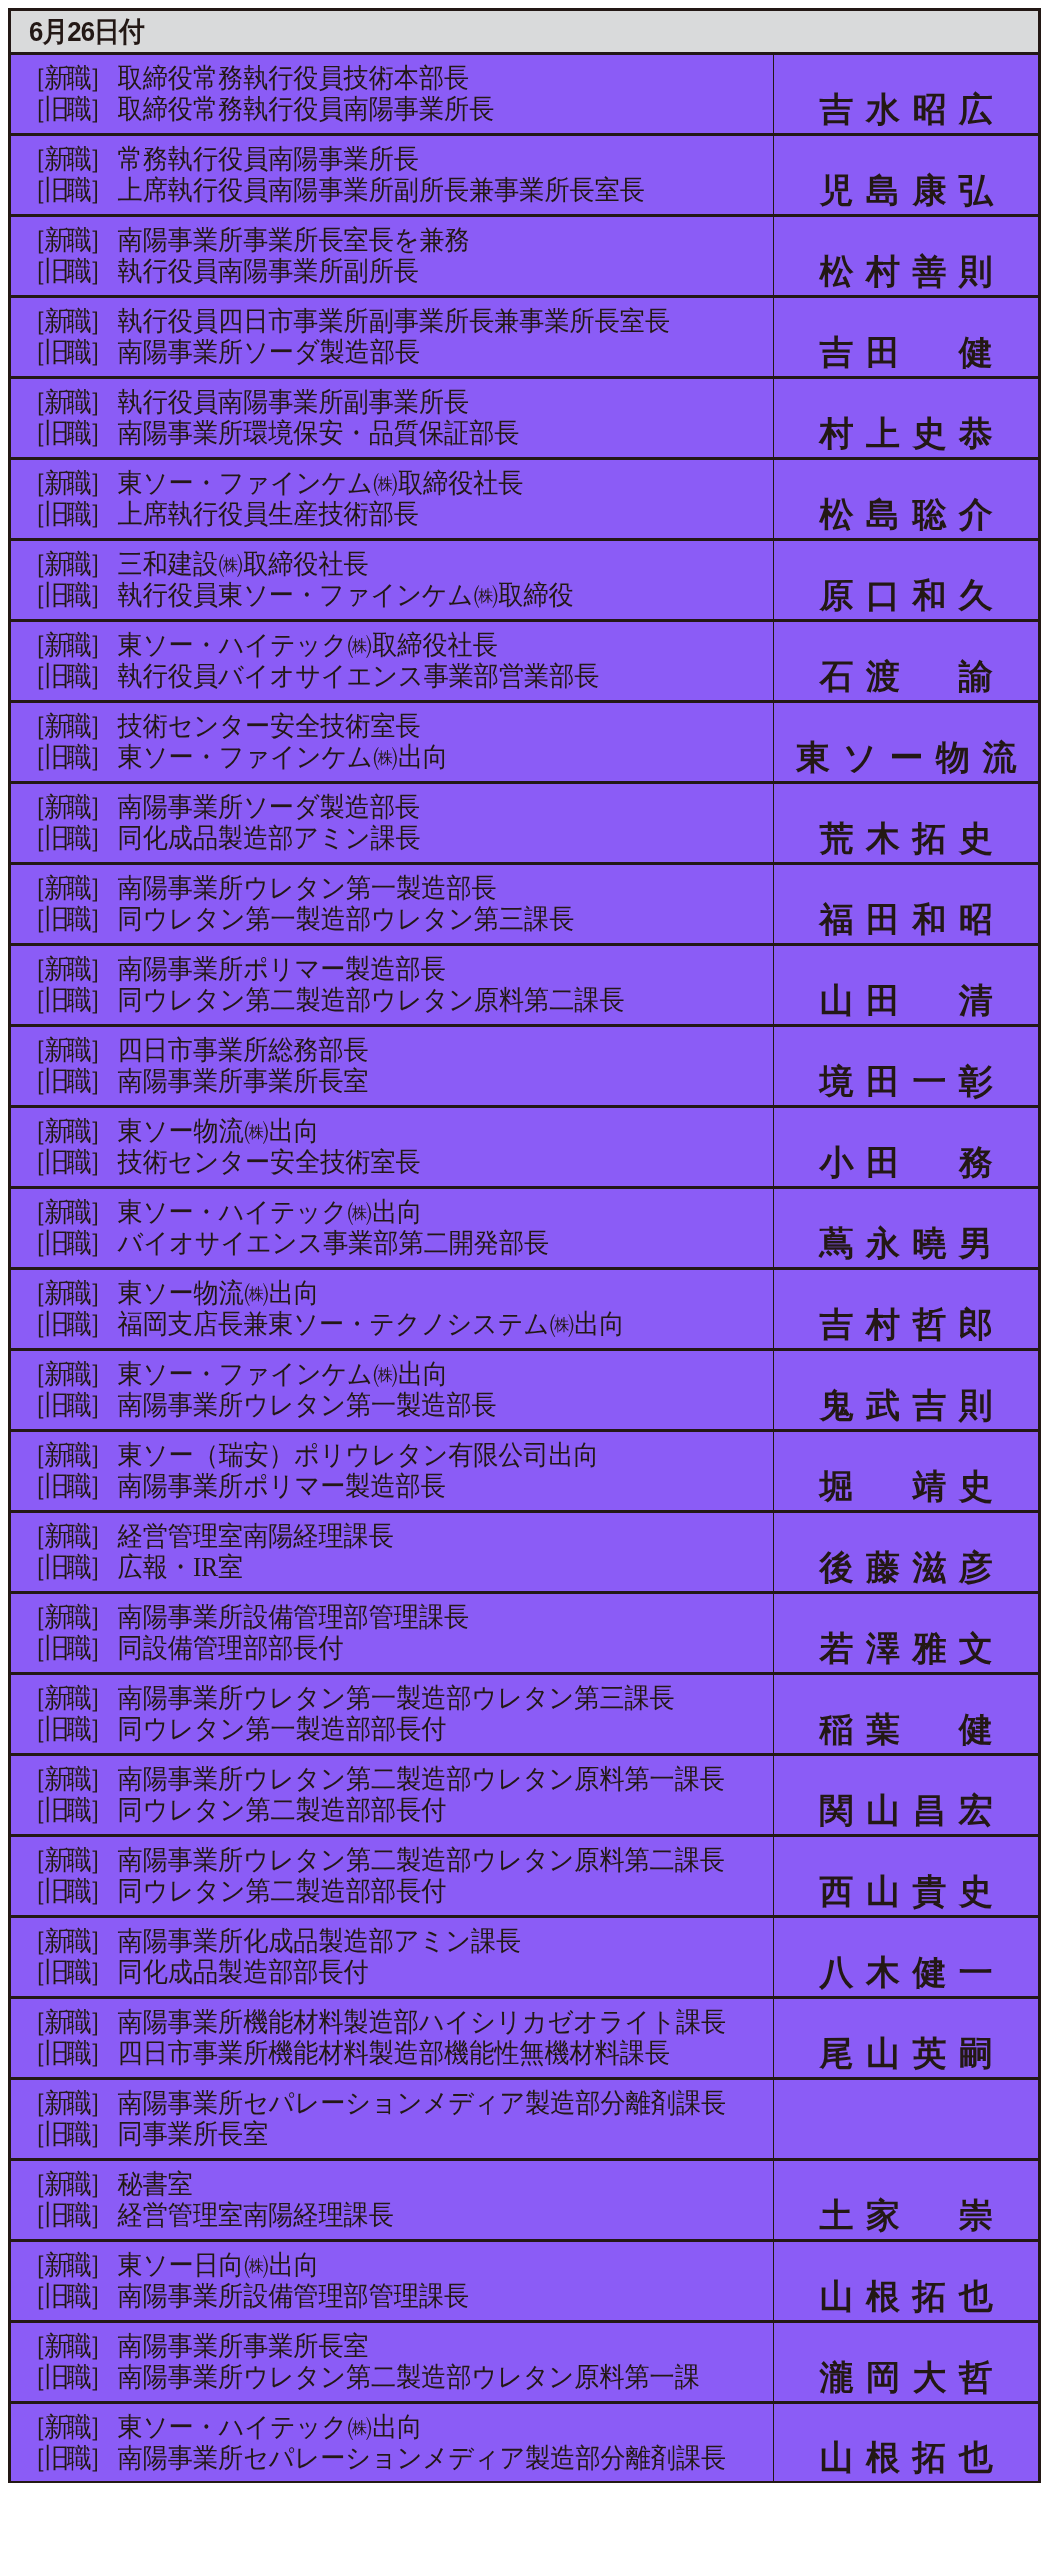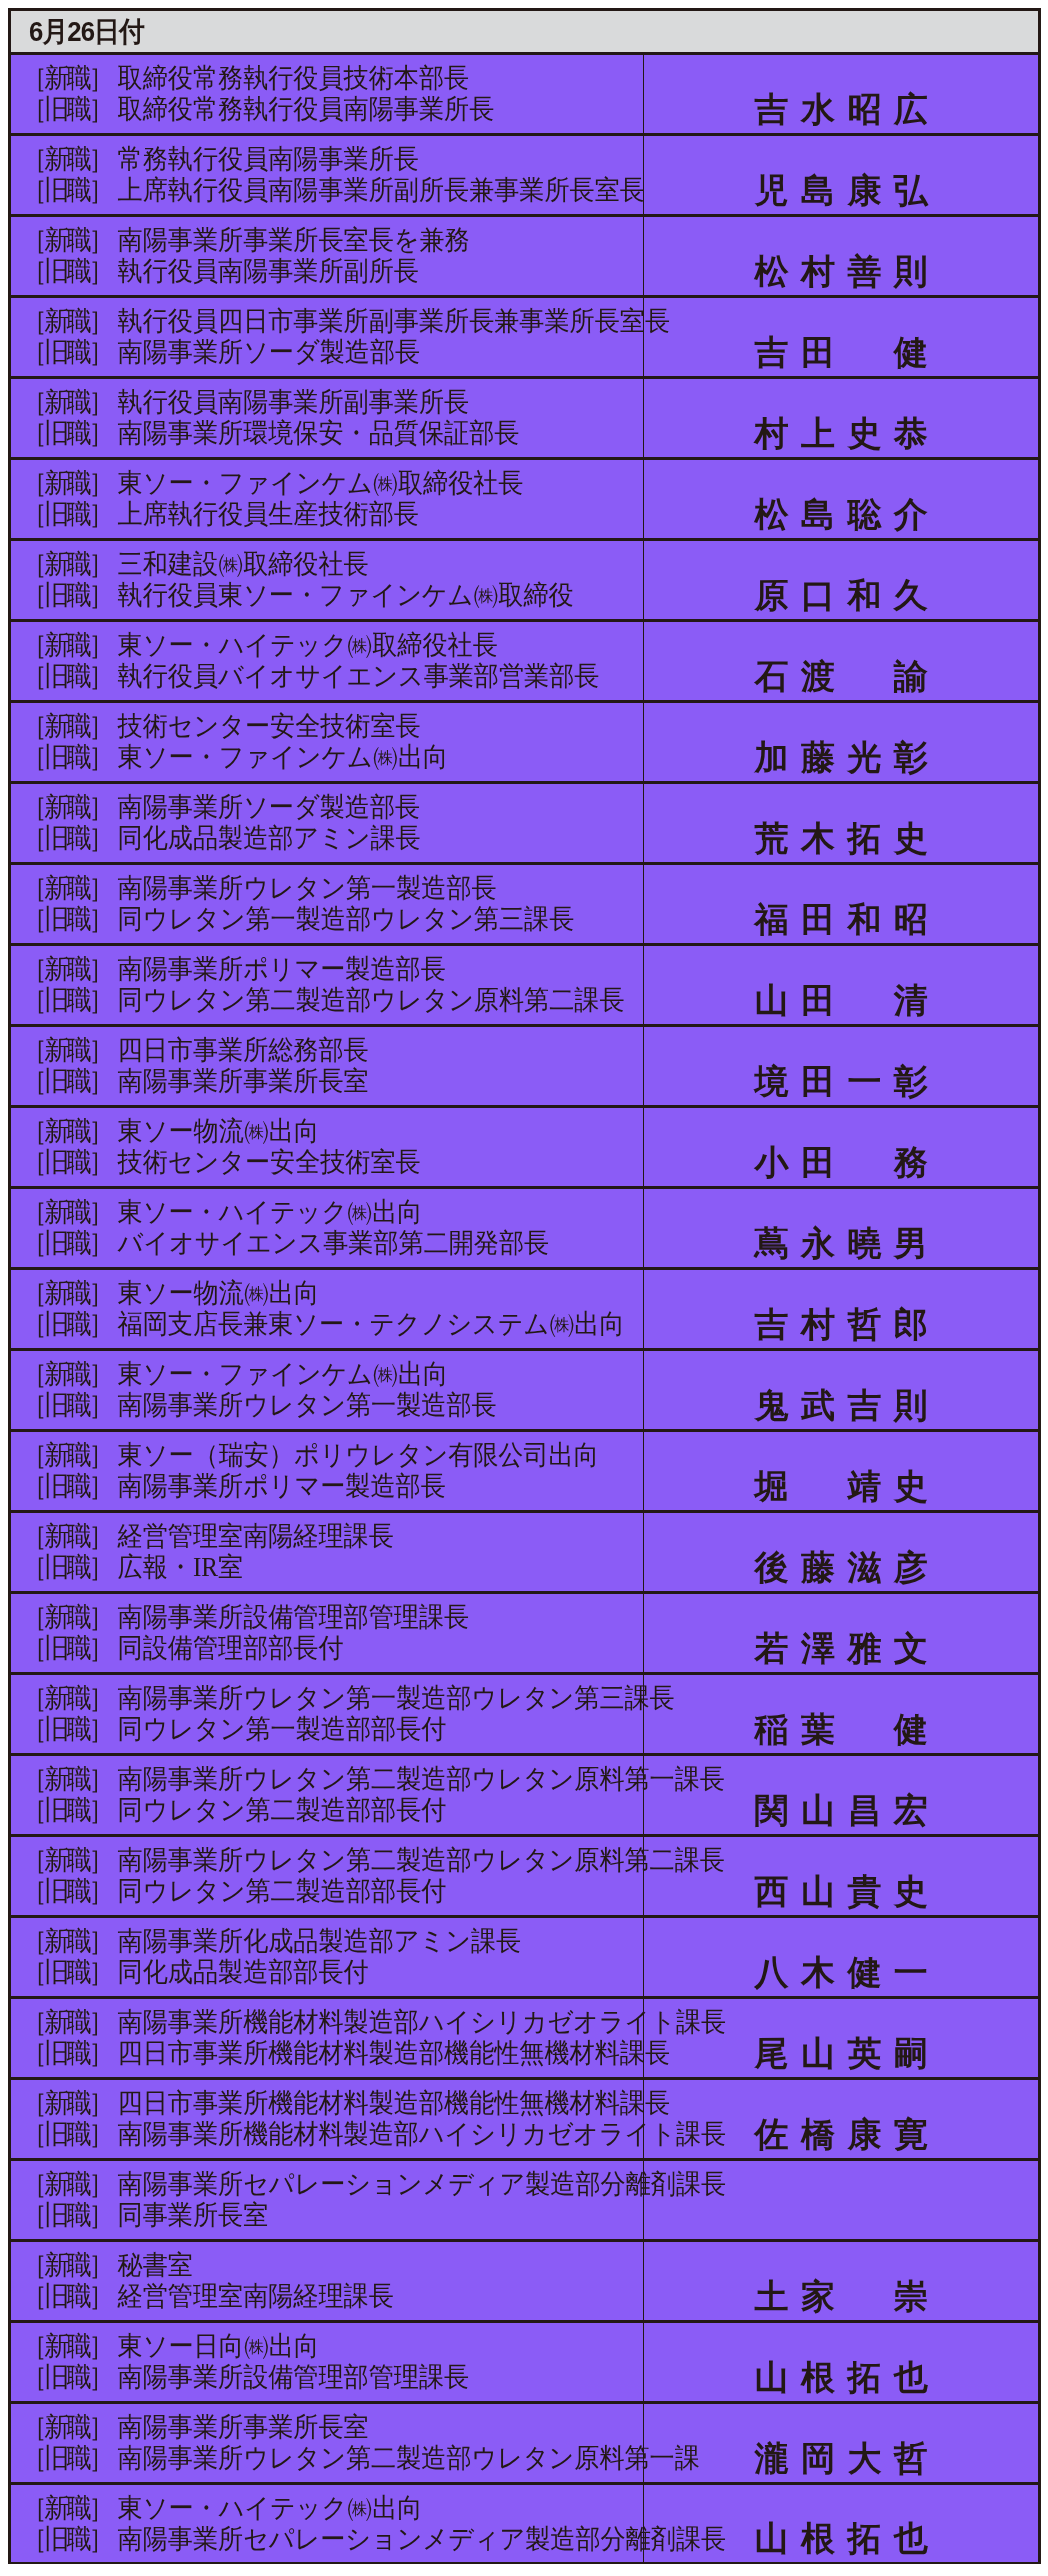--- a/index.html
+++ b/index.html
@@ -14,21 +14,21 @@
     display: flex; align-items: center; padding-left: 17.5px; box-sizing: content-box;
   }
   .header-title {
     font-family: "Liberation Sans", "DejaVu Sans", sans-serif; font-weight: bold;
     font-size: 28px; color: #231815; letter-spacing: -1px;
     transform: scaleX(0.92); transform-origin: left center; display: inline-block;
   }
   .row { display: flex; height: 78px; border-bottom: 3.6px solid #231815; }
   .row:last-child { border-bottom: none; height: 77px; }
   .pos-col {
-    width: 633px; border-right: 1.5px solid #231815; box-sizing: border-box;
+    width: 763px; border-right: 1.5px solid #231815; box-sizing: border-box;
     display: flex; flex-direction: column; justify-content: center; padding-left: 11.3px;
   }
   .pos-line {
     font-family: "Liberation Serif", "DejaVu Serif", serif; font-size: 27px; line-height: 31px;
     color: #231815; white-space: nowrap; display: block;
     transform: scaleX(0.93); transform-origin: left center;
   }
   .pos-tag { display: inline-block; letter-spacing: -3.1px; margin-right: 7.2px; }
   .name-col {
     flex: 1; display: flex; align-items: flex-end; justify-content: center;
@@ -126,21 +126,21 @@
       <span class="name">石渡　諭</span>
     </div>
   </div>
 
   <div class="row">
     <div class="pos-col">
       <span class="pos-line"><span class="pos-tag">［新職］</span><span>技術センター安全技術室長</span></span>
       <span class="pos-line"><span class="pos-tag">［旧職］</span><span>東ソー・ファインケム㈱出向</span></span>
     </div>
     <div class="name-col">
-      <span class="name">加藤光彰</span>
+      <span class="name">東ソー物流</span>
     </div>
   </div>
 
   <div class="row">
     <div class="pos-col">
       <span class="pos-line"><span class="pos-tag">［新職］</span><span>南陽事業所ソーダ製造部長</span></span>
       <span class="pos-line"><span class="pos-tag">［旧職］</span><span>同化成品製造部アミン課長</span></span>
     </div>
     <div class="name-col">
       <span class="name">荒木拓史</span>
@@ -290,29 +290,20 @@
   <div class="row">
     <div class="pos-col">
       <span class="pos-line"><span class="pos-tag">［新職］</span><span>南陽事業所機能材料製造部ハイシリカゼオライト課長</span></span>
       <span class="pos-line"><span class="pos-tag">［旧職］</span><span>四日市事業所機能材料製造部機能性無機材料課長</span></span>
     </div>
     <div class="name-col">
       <span class="name">尾山英嗣</span>
     </div>
   </div>
 
-  <div class="row">
-    <div class="pos-col">
-      <span class="pos-line"><span class="pos-tag">［新職］</span><span>四日市事業所機能材料製造部機能性無機材料課長</span></span>
-      <span class="pos-line"><span class="pos-tag">［旧職］</span><span>南陽事業所機能材料製造部ハイシリカゼオライト課長</span></span>
-    </div>
-    <div class="name-col">
-      <span class="name">佐橋康寛</span>
-    </div>
-  </div>
 
   <div class="row">
     <div class="pos-col">
       <span class="pos-line"><span class="pos-tag">［新職］</span><span>南陽事業所セパレーションメディア製造部分離剤課長</span></span>
       <span class="pos-line"><span class="pos-tag">［旧職］</span><span>同事業所長室</span></span>
     </div>
   </div>
 
   <div class="row">
     <div class="pos-col">

